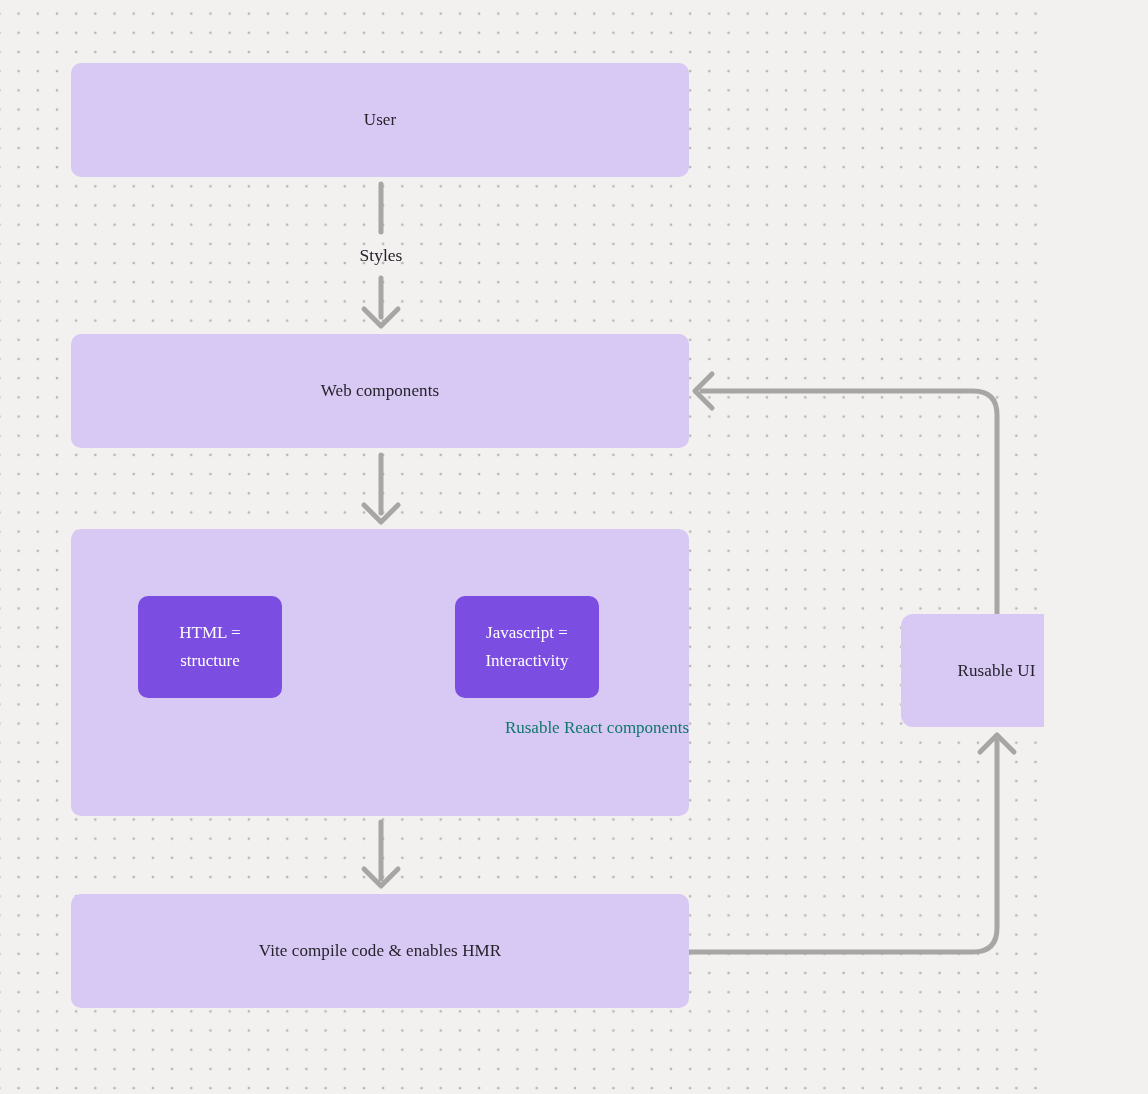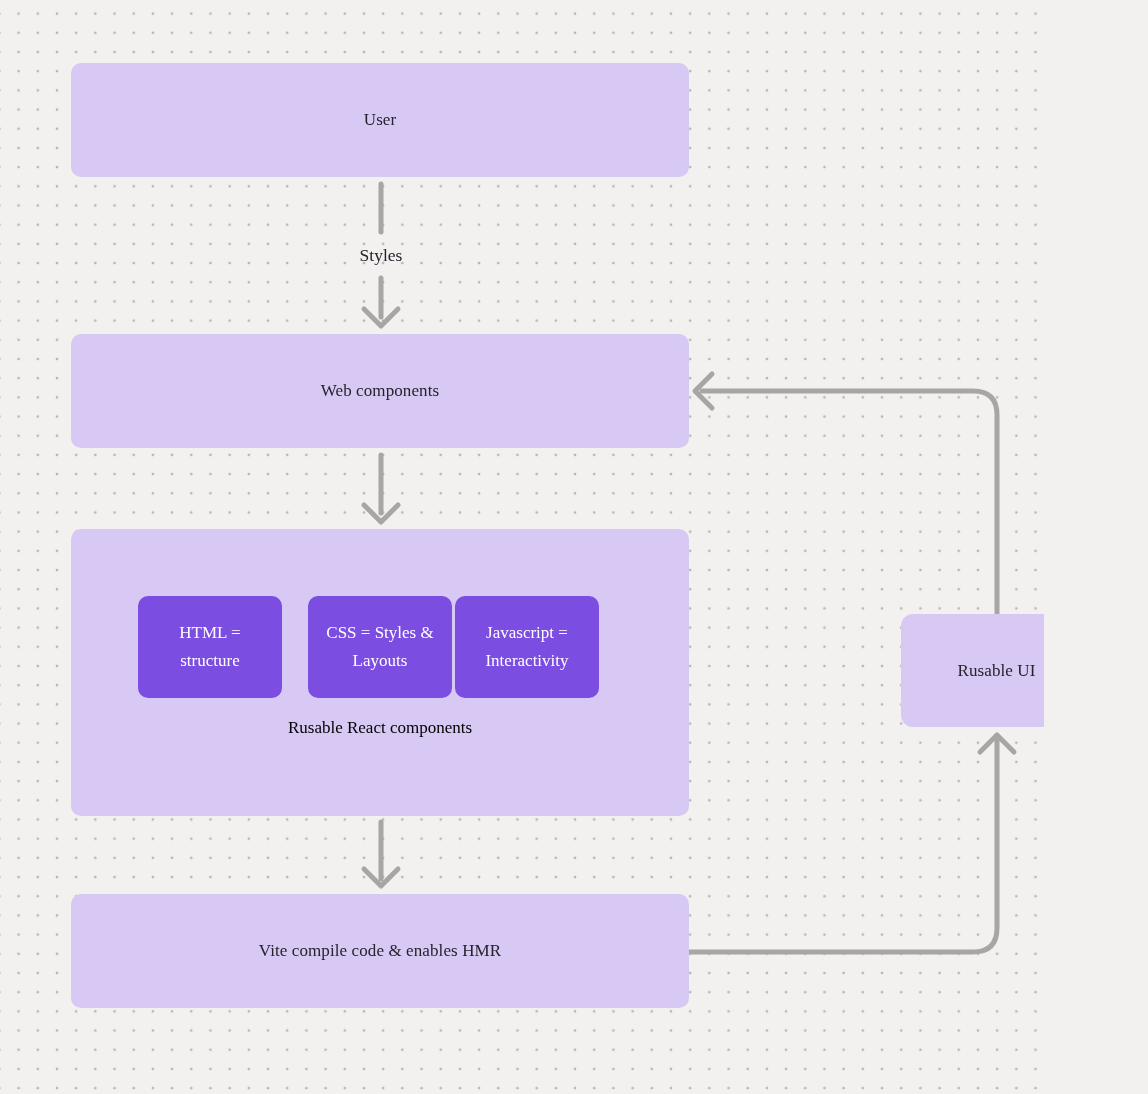--- a/index.html
+++ b/index.html
@@ -67,22 +67,22 @@
     padding: 0 10px;
     box-sizing: border-box;
     margin-top: 29px;
   }
 
   .group-caption {
     position: absolute;
     left: 0;
     right: 0;
     top: 189px;
-    text-align: center;
-    color: #000000;
+    text-align: right;
+    color: #0f766e;
     font-size: 17px;
     font-weight: 500;
   }
 
   .edge-label {
     position: absolute;
     left: 331px;
     top: 245px;
     width: 100px;
     text-align: center;
@@ -132,23 +132,20 @@
   <div class="edge-label">Styles</div>
 
   <div class="node" style="left:71px; top:334px; width:618px; height:114px;">
     <span>Web components</span>
   </div>
 
   <div class="group-node" style="left:71px; top:529px; width:618px; height:287px;">
     <div class="keyword-box" style="left:67px;">
       <span>HTML = structure</span>
     </div>
-    <div class="keyword-box" style="left:237px;">
-      <span>CSS = Styles &amp; Layouts</span>
-    </div>
     <div class="keyword-box" style="left:384px;">
       <span>Javascript = Interactivity</span>
     </div>
     <div class="group-caption">Rusable React components</div>
   </div>
 
   <div class="node" style="left:71px; top:894px; width:618px; height:114px;">
     <span>Vite compile code &amp; enables HMR</span>
   </div>
 

